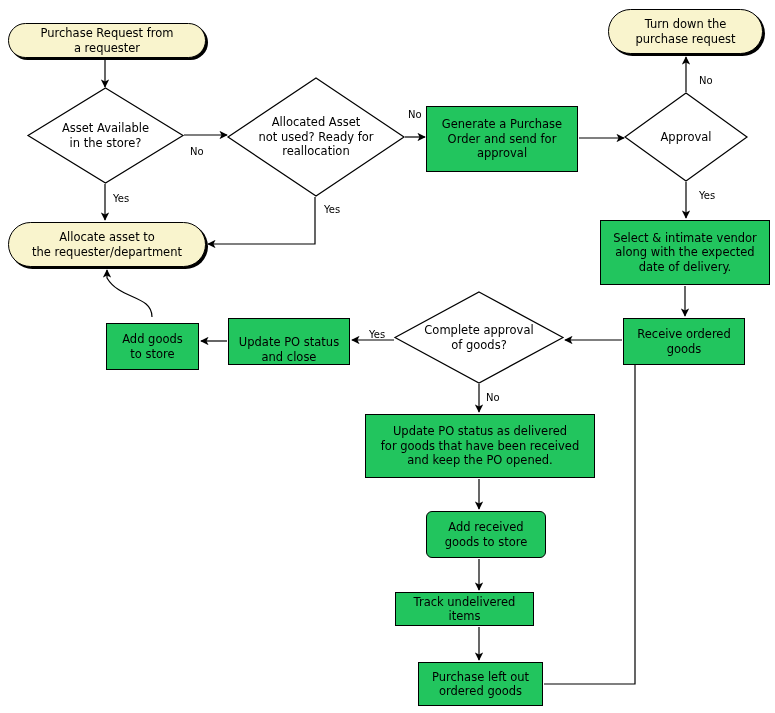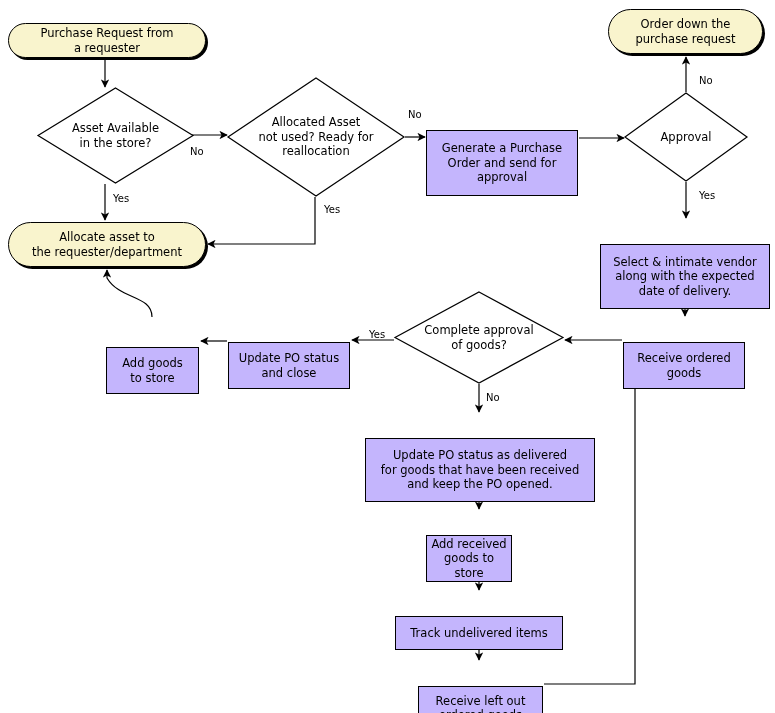--- a/index.html
+++ b/index.html
@@ -32,22 +32,21 @@
     align-items: center;
     justify-content: center;
     text-align: center;
     font-size: 11.5px;
     line-height: 14.5px;
     color: #000000;
     z-index: 3;
   }
   .process {
     border: 1px solid #000000;
-    background: #c4b5fd;
-    margin-top: 24px;
+    background: #22c55e;
   }
   .terminator {
     border: 1px solid #000000;
     background: #f9f4cd;
     border-radius: 999px;
     box-shadow: 2px 2px 0 #000000;
   }
   .diamond-wrap {
     position: absolute;
     z-index: 3;
@@ -136,21 +135,21 @@
 
       <path d="M 152 317 C 152 295 120 300 107 278 L 107 270"></path>
     </g>
   </svg>
 
   <div class="node terminator" style="left:8px; top:23px; width:198px; height:35px;">
     <span class="node-text">Purchase Request from
 a requester</span>
   </div>
 
-  <div class="diamond-wrap" style="left:38px; top:88px; width:155px; height:95px;">
+  <div class="diamond-wrap" style="left:28px; top:88px; width:155px; height:95px;">
     <svg width="155" height="95" viewBox="0 0 155 95" xmlns="http://www.w3.org/2000/svg">
       <polygon points="77.5,0 155,47.5 77.5,95 0,47.5" fill="#ffffff" stroke="#000000" stroke-width="1.2"></polygon>
     </svg>
     <div class="diamond-label">
       <span class="node-text">Asset Available
 in the store?</span>
     </div>
   </div>
 
   <div class="diamond-wrap" style="left:228px; top:78px; width:176px; height:118px;">
@@ -173,21 +172,21 @@
   <div class="diamond-wrap" style="left:625px; top:93px; width:122px; height:88px;">
     <svg width="122" height="88" viewBox="0 0 122 88" xmlns="http://www.w3.org/2000/svg">
       <polygon points="61,0 122,44 61,88 0,44" fill="#ffffff" stroke="#000000" stroke-width="1.2"></polygon>
     </svg>
     <div class="diamond-label">
       <span class="node-text">Approval</span>
     </div>
   </div>
 
   <div class="node terminator" style="left:608px; top:9px; width:155px; height:45px;">
-    <span class="node-text">Order down the
+    <span class="node-text">Turn down the
 purchase request</span>
   </div>
 
   <div class="node process" style="left:600px; top:220px; width:170px; height:65px;">
     <span class="node-text">Select &amp; intimate vendor
 along with the expected
 date of delivery.</span>
   </div>
 
   <div class="node terminator" style="left:8px; top:222px; width:198px; height:45px;">
@@ -203,47 +202,47 @@
   <div class="diamond-wrap" style="left:395px; top:292px; width:168px; height:91px;">
     <svg width="168" height="91" viewBox="0 0 168 91" xmlns="http://www.w3.org/2000/svg">
       <polygon points="84,0 168,45.5 84,91 0,45.5" fill="#ffffff" stroke="#000000" stroke-width="1.2"></polygon>
     </svg>
     <div class="diamond-label">
       <span class="node-text">Complete approval
 of goods?</span>
     </div>
   </div>
 
-  <div class="node process" style="left:228px; top:318px; width:122px; height:47px;">
+  <div class="node process" style="left:228px; top:318px; width:122px; height:47px;align-items:flex-end;">
     <span class="node-text">Update PO status
 and close</span>
   </div>
 
   <div class="node process" style="left:106px; top:323px; width:93px; height:47px;">
     <span class="node-text">Add goods
 to store</span>
   </div>
 
   <div class="node process" style="left:365px; top:414px; width:230px; height:64px;align-items:center;">
     <span class="node-text">Update PO status as delivered
 for goods that have been received
 and keep the PO opened.</span>
   </div>
 
-  <div class="node process" style="left:426px; top:511px; width:86px; height:47px;">
+  <div class="node process" style="left:426px; top:511px; width:120px; height:47px;border-radius:6px;">
     <span class="node-text">Add received
 goods to store</span>
   </div>
 
-  <div class="node process" style="left:395px; top:592px; width:168px; height:34px;">
+  <div class="node process" style="left:395px; top:592px; width:139px; height:34px;">
     <span class="node-text">Track undelivered items</span>
   </div>
 
   <div class="node process" style="left:418px; top:662px; width:125px; height:44px;">
-    <span class="node-text">Receive left out
+    <span class="node-text">Purchase left out
 ordered goods</span>
   </div>
 
   <div class="edge-label" style="left:190px; top:145px;">No</div>
   <div class="edge-label" style="left:113px; top:192px;">Yes</div>
   <div class="edge-label" style="left:408px; top:108px;">No</div>
   <div class="edge-label" style="left:324px; top:203px;">Yes</div>
   <div class="edge-label" style="left:699px; top:74px;">No</div>
   <div class="edge-label" style="left:699px; top:189px;">Yes</div>
   <div class="edge-label" style="left:369px; top:328px;">Yes</div>

